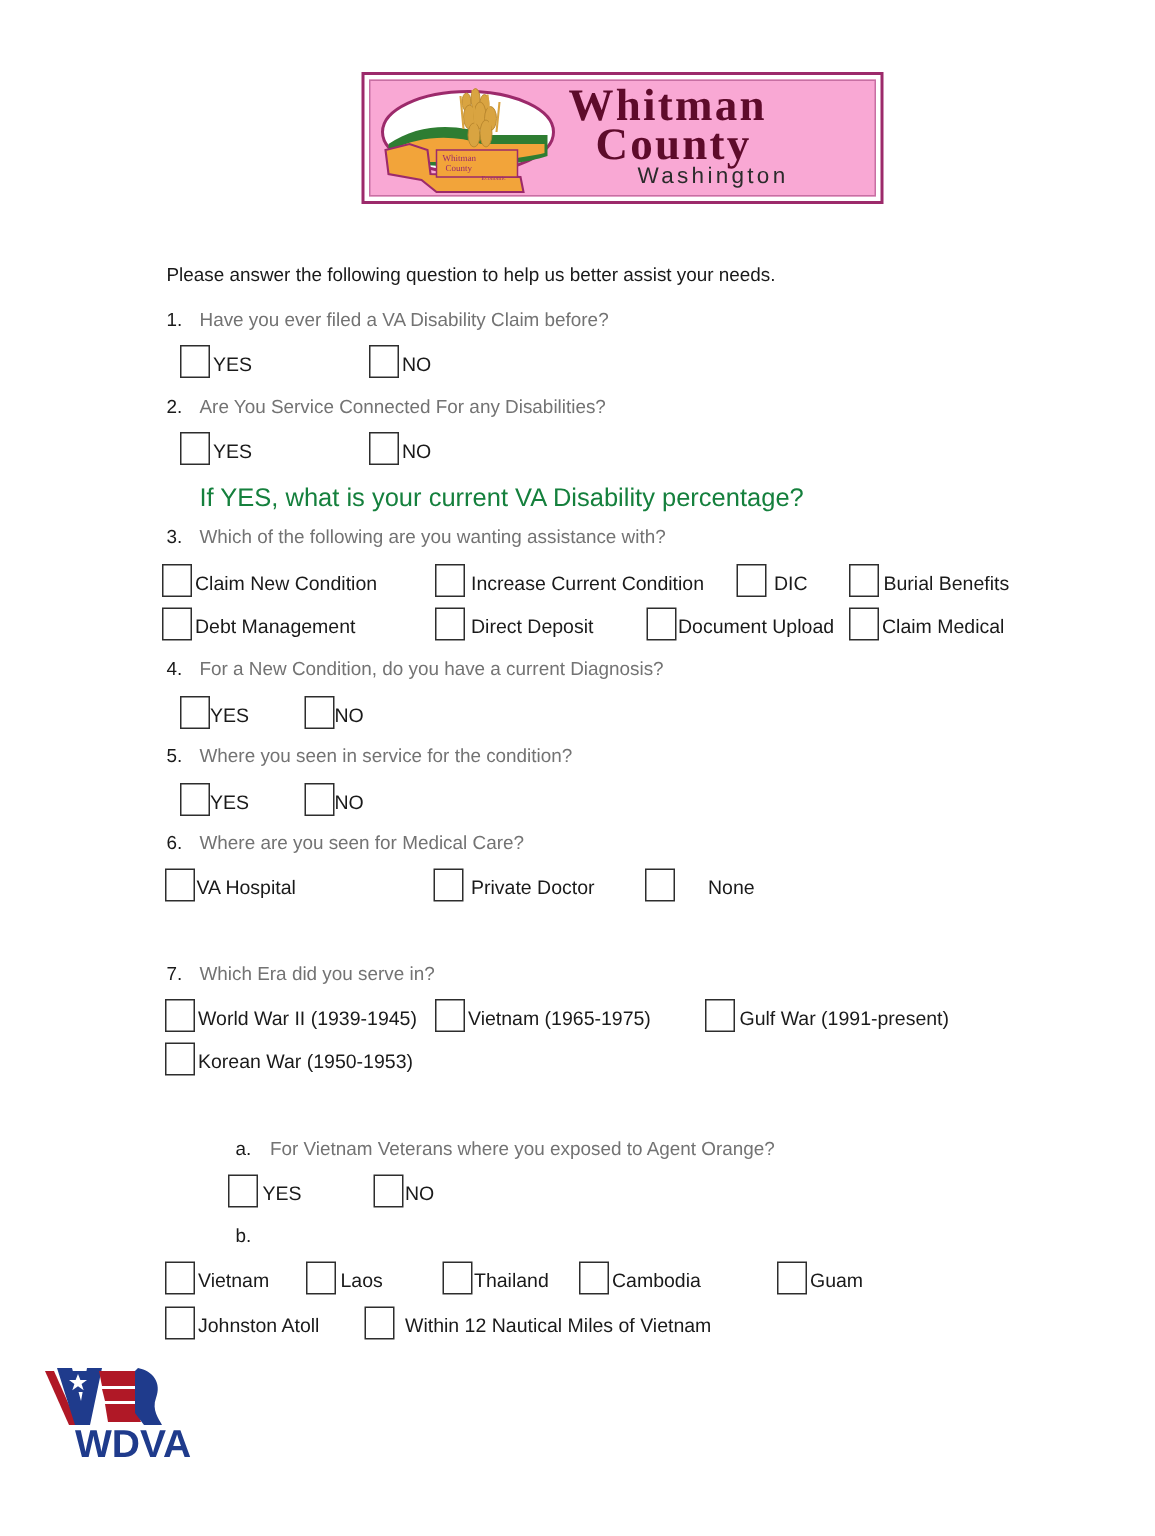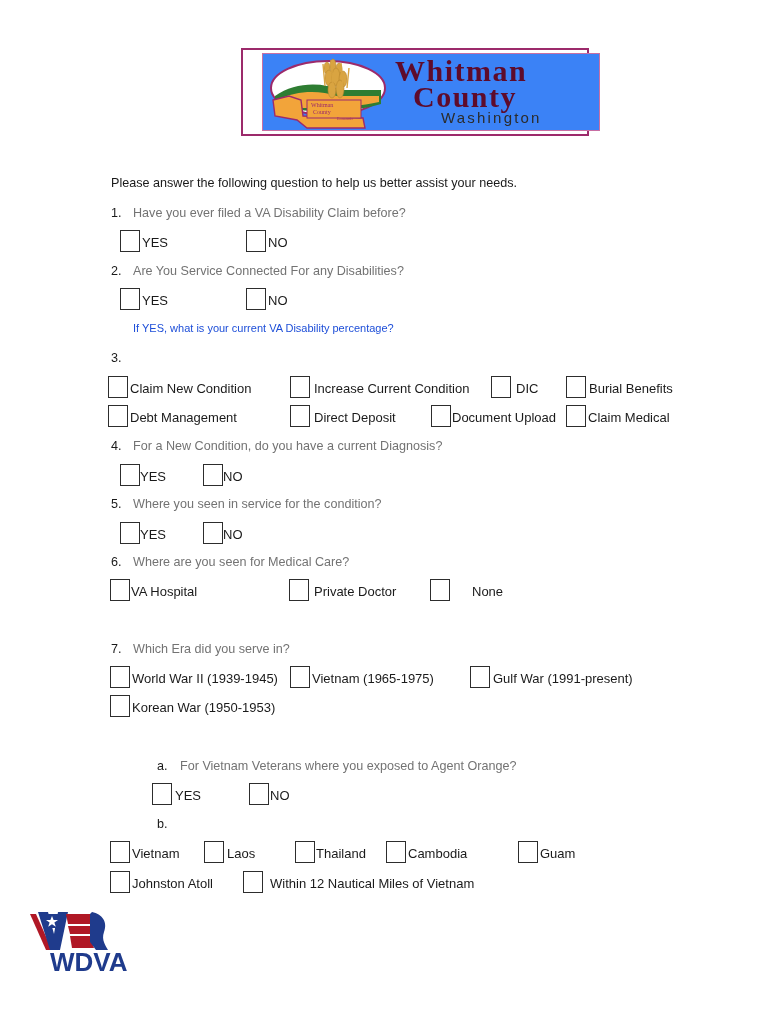--- a/index.html
+++ b/index.html
@@ -27,22 +27,21 @@
     background: #ffffff;
     box-sizing: border-box;
     padding: 3px;
   }
   #logo-banner-inner {
     width: 100%;
     height: 100%;
     border: 1px solid #c86fa3;
     box-sizing: border-box;
     position: relative;
-    background: #3b82f6;
-    margin-left: 16px;
+    background: #f9a8d4;
   }
   #county-emblem {
     position: absolute;
     left: 4px;
     top: 2px;
     width: 122px;
     height: 74px;
   }
   #county-wordmark {
     position: absolute;
@@ -102,22 +101,22 @@
   }
   .q-num {
     font-size: 12.6px;
     color: #1a1a1a;
   }
   .q-text {
     font-size: 12.6px;
     color: #737373;
   }
   .sub-text {
-    font-size: 11px;
-    color: #1d4ed8;
+    font-size: 17px;
+    color: #15803d;
   }
   .opt-label {
     font-size: 13px;
     color: #1a1a1a;
   }
   .cb {
     position: absolute;
     width: 20px;
     height: 22px;
     border: 1.8px solid #2d2d2d;
@@ -202,20 +201,21 @@
 
   <div class="abs q-num" style="left:111px; top:264px;">2.</div>
   <div class="abs q-text" style="left:133px; top:264px;">Are You Service Connected For any Disabilities?</div>
   <div class="cb" style="left:120px; top:288px;"></div>
   <div class="abs opt-label" style="left:142px; top:293px;">YES</div>
   <div class="cb" style="left:246px; top:288px;"></div>
   <div class="abs opt-label" style="left:268px; top:293px;">NO</div>
   <div class="abs sub-text" style="left:133px; top:322px;">If YES, what is your current VA Disability percentage?</div>
 
   <div class="abs q-num" style="left:111px; top:351px;">3.</div>
+  <div class="abs q-text" style="left:133px; top:351px;">Which of the following are you wanting assistance with?</div>
 
   <div class="cb" style="left:108px; top:376px;"></div>
   <div class="abs opt-label" style="left:130px; top:381px;">Claim New Condition</div>
 
   <div class="cb" style="left:290px; top:376px;"></div>
   <div class="abs opt-label" style="left:314px; top:381px;">Increase Current Condition</div>
 
   <div class="cb" style="left:491px; top:376px;"></div>
   <div class="abs opt-label" style="left:516px; top:381px;">DIC</div>
 

